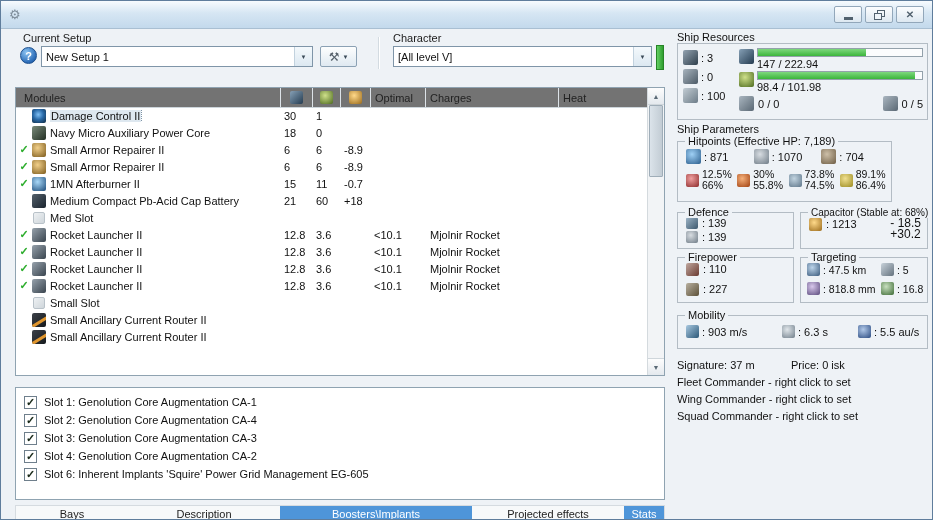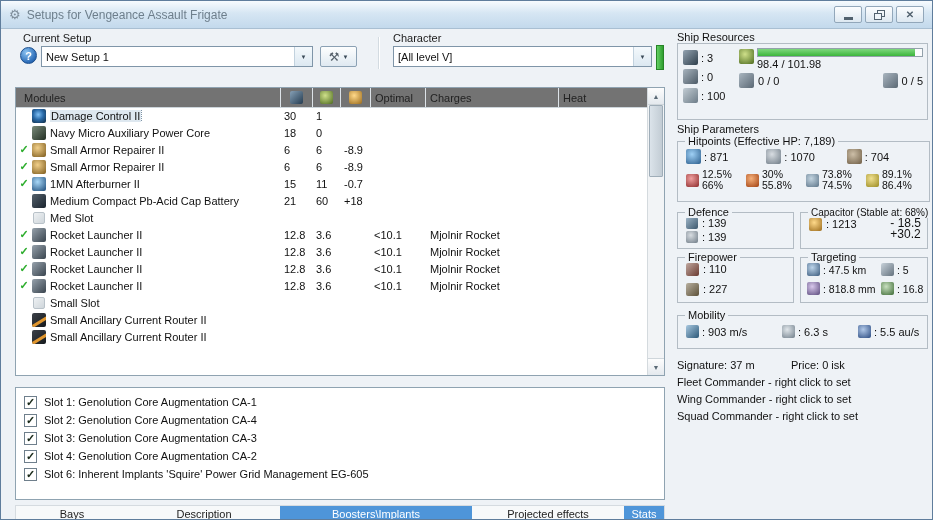--- a/index.html
+++ b/index.html
@@ -144,21 +144,20 @@
   .mobcell.c1{width:96px}
   .mobcell.c2{width:76px}
 </style>
 </head>
 <body>
 
 <div class="window">
 
   <div class="titlebar">
     <span class="app-icon">⚙</span>
-    <span class="title">Setups for Vengeance Assault Frigate</span>
     <span class="winbtns">
       <span class="winbtn">
           <span class="ic-min"></span>
         </span>
       <span class="winbtn">
           <span class="ic-restore"></span>
         </span>
       <span class="winbtn">
           <span class="ic-close">✕</span>
         </span>
@@ -434,41 +433,50 @@
         <span class="ico ico-launcher"></span>
         <span>: 0</span>
       </div>
       <div class="resl-row">
         <span class="ico ico-calib"></span>
         <span>: 100</span>
       </div>
     </div>
     <div class="res-right">
       <div class="resr">
+        <span class="ico ico-cpu"></span>
+        <div class="barcol">
+          <div class="bar">
+              <div class="fill" style="width: 66%;"></div>
+            </div>
+          <div class="bartxt">147 / 222.94</div>
+        </div>
+      </div>
+      <div class="resr">
         <span class="ico ico-pg"></span>
         <div class="barcol">
           <div class="bar">
               <div class="fill" style="width: 96%;"></div>
             </div>
           <div class="bartxt">98.4 / 101.98</div>
         </div>
       </div>
       <div class="resr3">
         <span class="ico ico-drone"></span>
         <span>0 / 0</span>
         <span class="spacer"></span>
         <span class="ico ico-drone"></span>
         <span>0 / 5</span>
       </div>
     </div>
   </div>
 
   <span class="rlabel" style="left:676px;top:122px">Ship Parameters</span>
 
-  <div class="box" style="left:676px;top:140px;width:253px;height:61px">
+  <div class="box" style="left:676px;top:140px;width:215px;height:61px">
     <span class="glabel">Hitpoints (Effective HP: 7,189)</span>
     <div class="hp-stats">
       <div class="hp-cell">
         <span class="ico ico-shield"></span>
         <span>: 871</span>
       </div>
       <div class="hp-cell">
         <span class="ico ico-armor"></span>
         <span>: 1070</span>
       </div>

